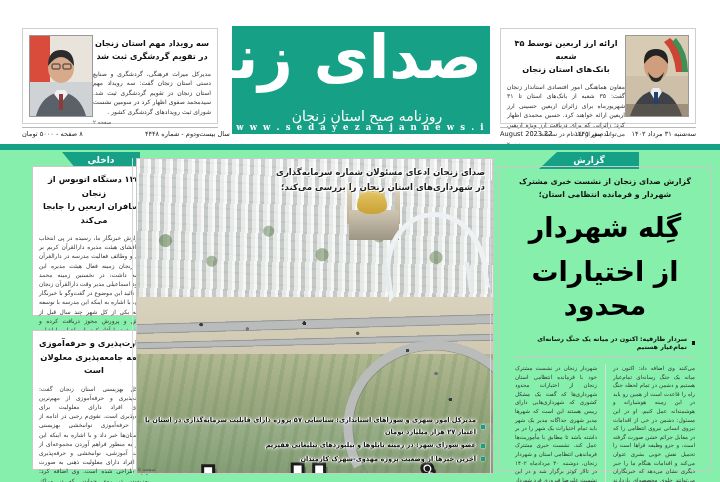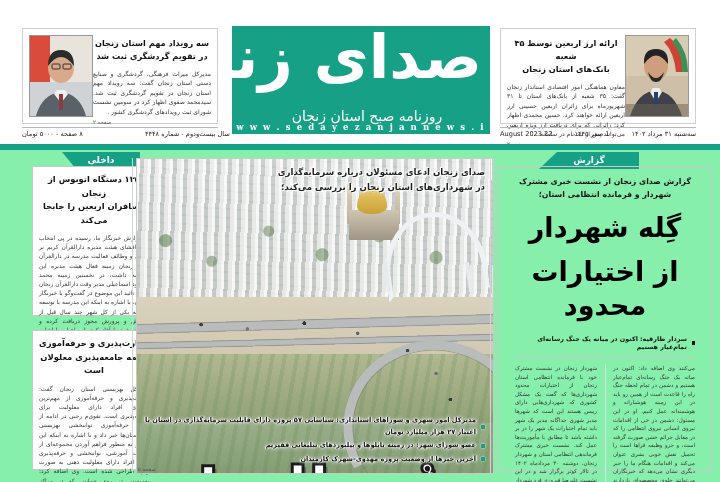--- a/index.html
+++ b/index.html
@@ -275,21 +275,21 @@
       <div class="road curve"></div>
       <div class="cars"></div>
       <div class="arch">
         <div class="band"></div>
         <div class="leg a"></div>
         <div class="leg b"></div>
       </div>
     </div>
 
     <div class="overlay-text">
-      <div class="ot-line">صدای زنجان ادعای مسئولان درباره سرمایه‌گذاری</div>
+      <div class="ot-line">صدای زنجان ادعای مسئولان شماره سرمایه‌گذاری</div>
       <div class="ot-line">در شهرداری‌های استان زنجان را بررسی می‌کند؛</div>
     </div>
 
     <div class="bigword">پُزعالی!</div>
 
     <div class="bullets">
       <div class="bullet">
         <span class="bsq"></span>
         <span>مدیرکل امور شهری و شوراهای استانداری: شناسایی ۵۷ پروژه دارای قابلیت سرمایه‌گذاری در استان با اعتبار ۲۷ هزار میلیارد تومان</span>
       </div>

